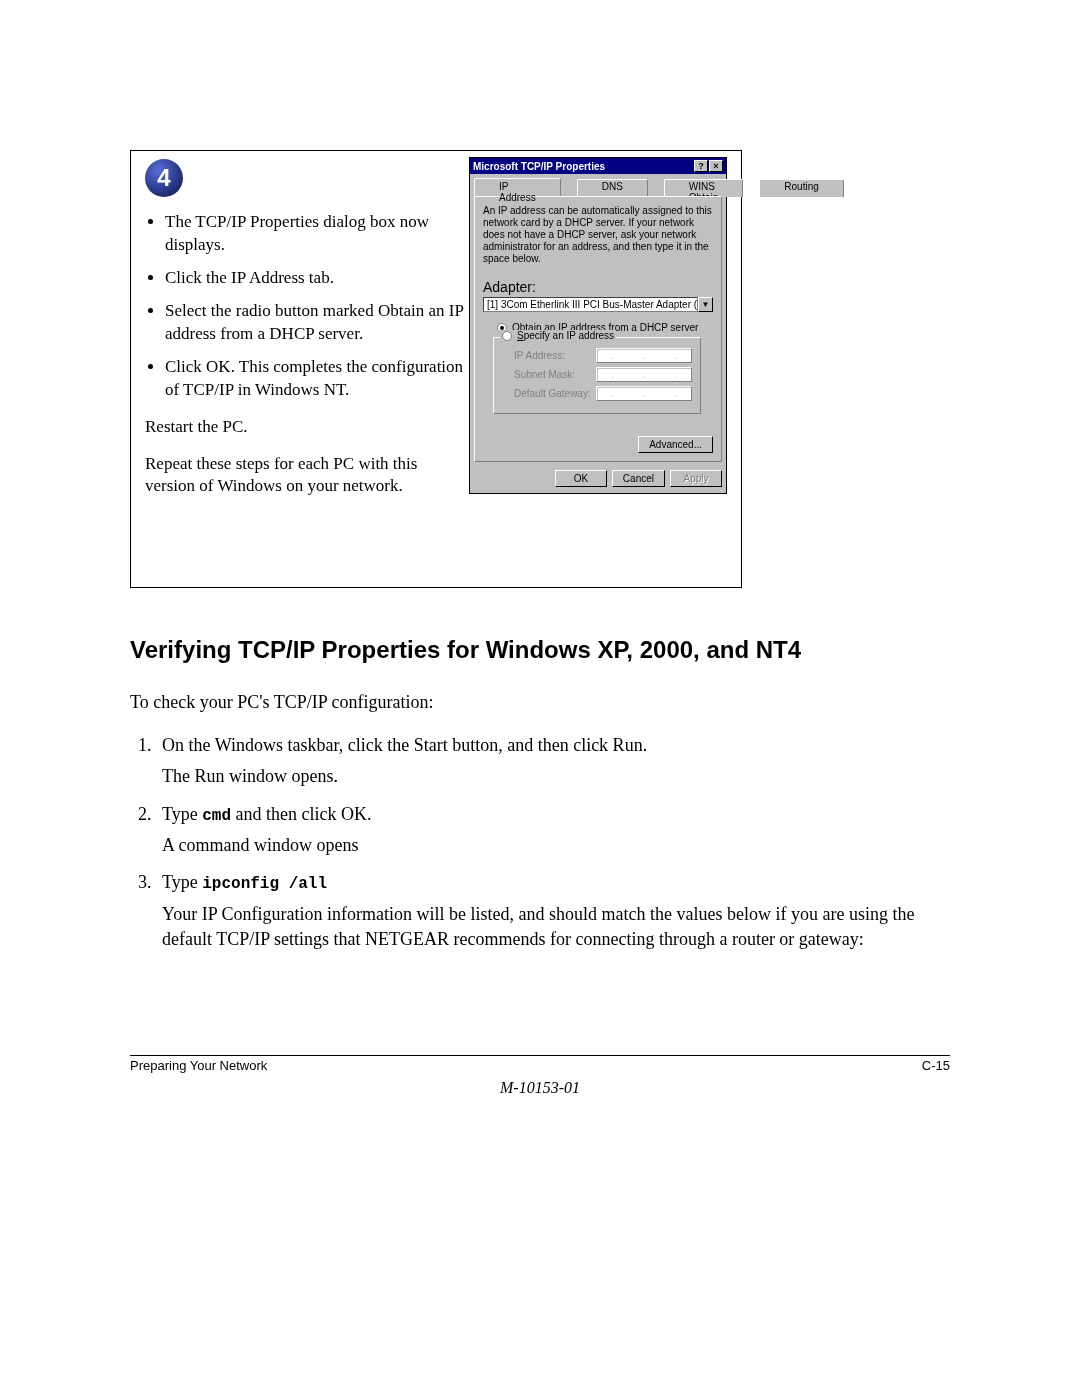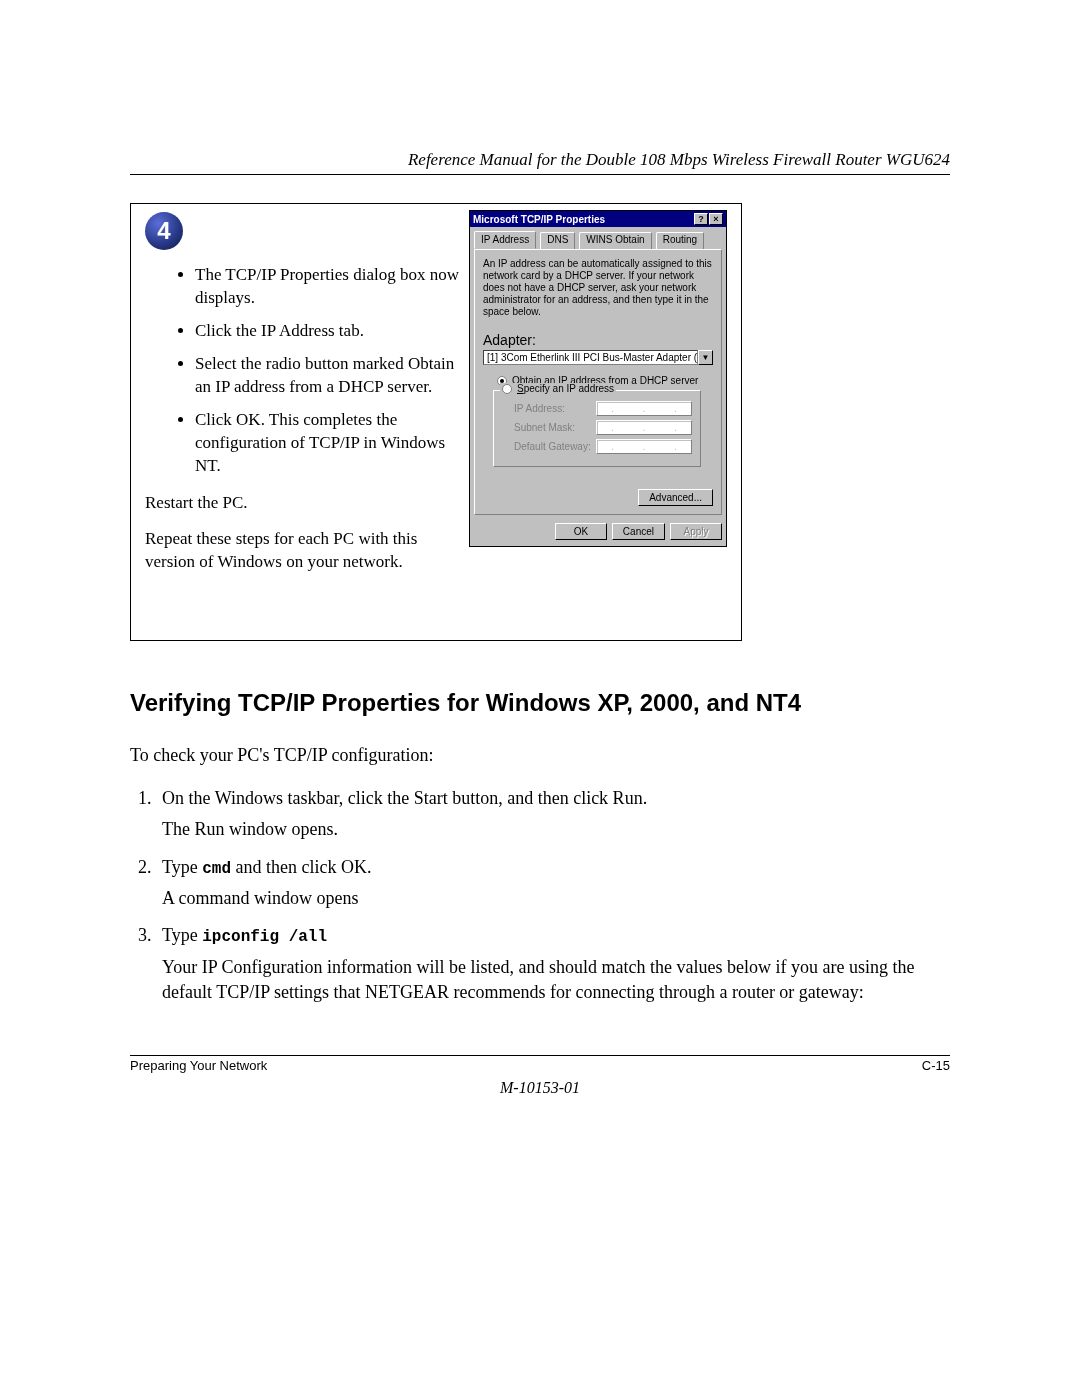--- a/index.html
+++ b/index.html
@@ -49,21 +49,20 @@
     display: flex; align-items: center; justify-content: center;
     margin-bottom: 14px;
     margin-top: 2px;
   }
   .step-left ul {
     margin: 0 0 14px 0;
     padding-left: 20px;
   }
   .step-left ul li {
     margin-bottom: 10px;
-    margin-left: 30px;
   }
   .step-left p {
     margin: 0 0 14px 0;
   }
   .step-right {
     flex: 1;
     padding: 6px 4px 0 0;
   }
   .dialog {
     width: 258px;
@@ -103,22 +102,22 @@
     font-size: 10px;
     position: relative;
     height: 18px;
   }
   .tab {
     border: 1px solid #808080;
     border-bottom: none;
     border-top-color: #fff;
     border-left-color: #fff;
     background: #c0c0c0;
-    padding: 1px 6px;
-    margin-right: 4px;
+    padding: 1px 24px;
+    margin-right: 16px;
     border-radius: 2px 2px 0 0;
     position: relative;
     top: 1px;
   }
   .tab.active {
     z-index: 2;
     top: 0;
     padding-top: 2px;
     border-bottom: 1px solid #c0c0c0;
   }
@@ -227,21 +226,20 @@
     font-family:"Times New Roman", serif;
     font-size:16px;
     margin-top:6px;
   }
 </style>
 </head>
 <body>
 
 <div class="page">
 
-  <div class="header-line">Reference Manual for the Double 108 Mbps Wireless Firewall Router WGU624</div>
 
   <div class="step-box">
     <div class="step-left">
       <div class="step-badge">4</div>
       <ul>
         <li>The TCP/IP Properties dialog box now displays.</li>
         <li>Click the IP Address tab.</li>
         <li>Select the radio button marked Obtain an IP address from a DHCP server.</li>
         <li>Click OK.  This completes the configuration of TCP/IP in Windows NT.</li>
       </ul>

